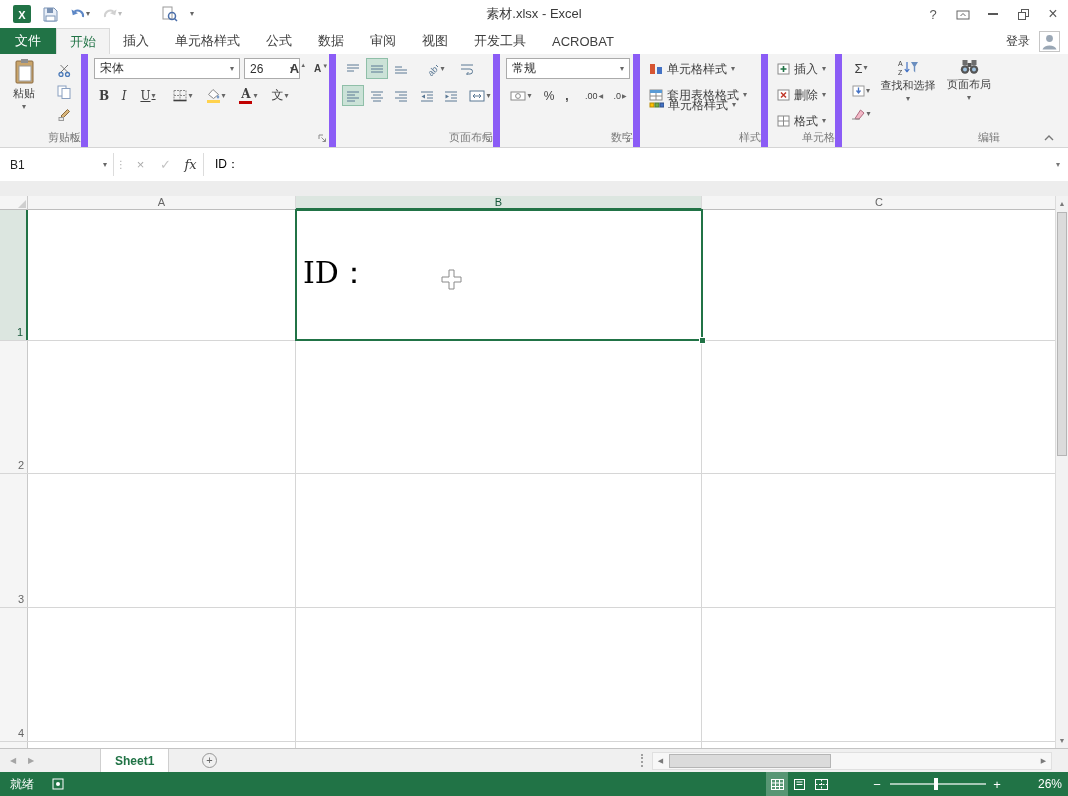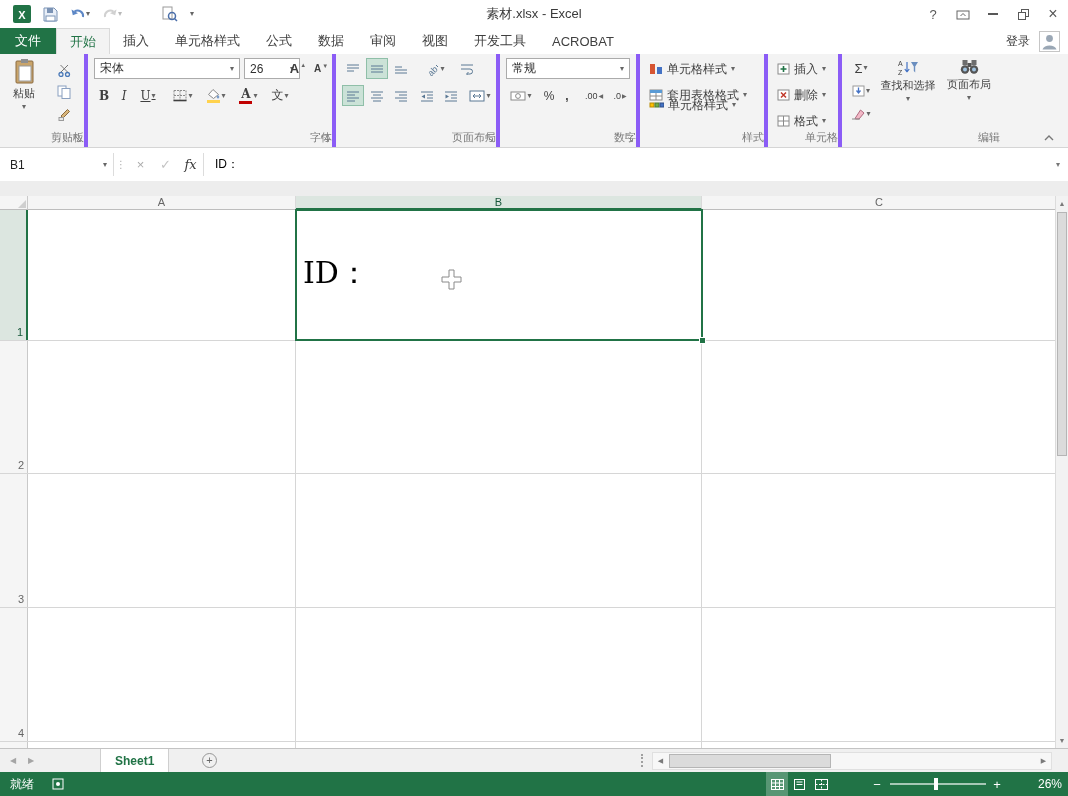--- a/index.html
+++ b/index.html
@@ -17,21 +17,21 @@
 .wbtn{width:30px;display:flex;align-items:center;justify-content:center;color:#585858;font-size:13px}
 .minbar{width:10px;height:2px;background:#585858}
 
 .tabrow{position:absolute;top:28px;left:0;width:100%;height:26px;background:#fff;display:flex;align-items:stretch}
 .ftab{background:#217346;color:#fff;padding:0 15px;display:flex;align-items:center;font-size:13px}
 .rtab{padding:0 13px;display:flex;align-items:center;font-size:13px;color:#3f3f3f}
 .rtab.active{background:#f3f3f3;color:#217346;border:1px solid #dadada;border-bottom:0}
 .signin{margin-left:auto;display:flex;align-items:center;gap:9px;padding-right:8px;font-size:12px;color:#3f3f3f}
 
 .ribbon{position:absolute;top:54px;left:0;width:100%;height:94px;background:#f3f3f3;border-bottom:1px solid #d5d5d5}
-.grp{position:absolute;top:0;height:93px;border-right:4px solid #8b5cf6}
+.grp{position:absolute;top:0;height:93px;border-right:7px solid #8b5cf6}
 .glabel{position:absolute;left:0;right:0;bottom:2px;text-align:right;font-size:11px;color:#7a7a7a}
 .launcher{position:absolute;right:2px;bottom:4px}
 .bigbtn{position:absolute;display:flex;flex-direction:column;align-items:center;gap:2px;padding-top:3px}
 .bigbtn .lbl{font-size:11px;color:#3f3f3f;white-space:nowrap}
 .combo{position:absolute;background:#fff;border:1px solid #ababab;height:21px;display:flex;align-items:center}
 .combo .val{flex:1;padding-left:5px;font-size:12px;color:#2f2f2f;white-space:nowrap;overflow:hidden}
 .combo .dd{width:14px;text-align:center}
 .sbtn{position:absolute;height:21px;display:flex;align-items:center;justify-content:center;gap:1px;color:#3f3f3f}
 .sbtn.on{background:#cbe2d7;border:1px solid #8fbfa8}
 .srow{position:absolute;display:flex;align-items:center;gap:4px;height:22px;padding-left:7px;color:#3f3f3f;font-size:12px;white-space:nowrap}
@@ -265,21 +265,20 @@
         <span class="stack">
           <span class="Atxt seriff">A</span>
           <span class="bar" style="background:#c00000"></span>
         </span>
         <span class="dd">▾</span>
       </div>
       <div class="sbtn" style="left:178px;top:31px;width:28px">
         <span style="font-size:12px">文</span>
         <span class="dd">▾</span>
       </div>
-      <div class="glabel">字体</div>
       <span class="launcher">
         <svg width="9" height="9">
             <path d="M1 1 h4 M1 1 v4 M3.5 3.5 l4 4 M7.5 4.5 v3 h-3" stroke="#8a8a8a" fill="none"></path>
           </svg>
       </span>
     </div>
 
     <div class="grp" style="left:336px;width:164px">
       <div class="sbtn" style="left:6px;top:4px;width:22px">
         <svg width="14" height="12">

